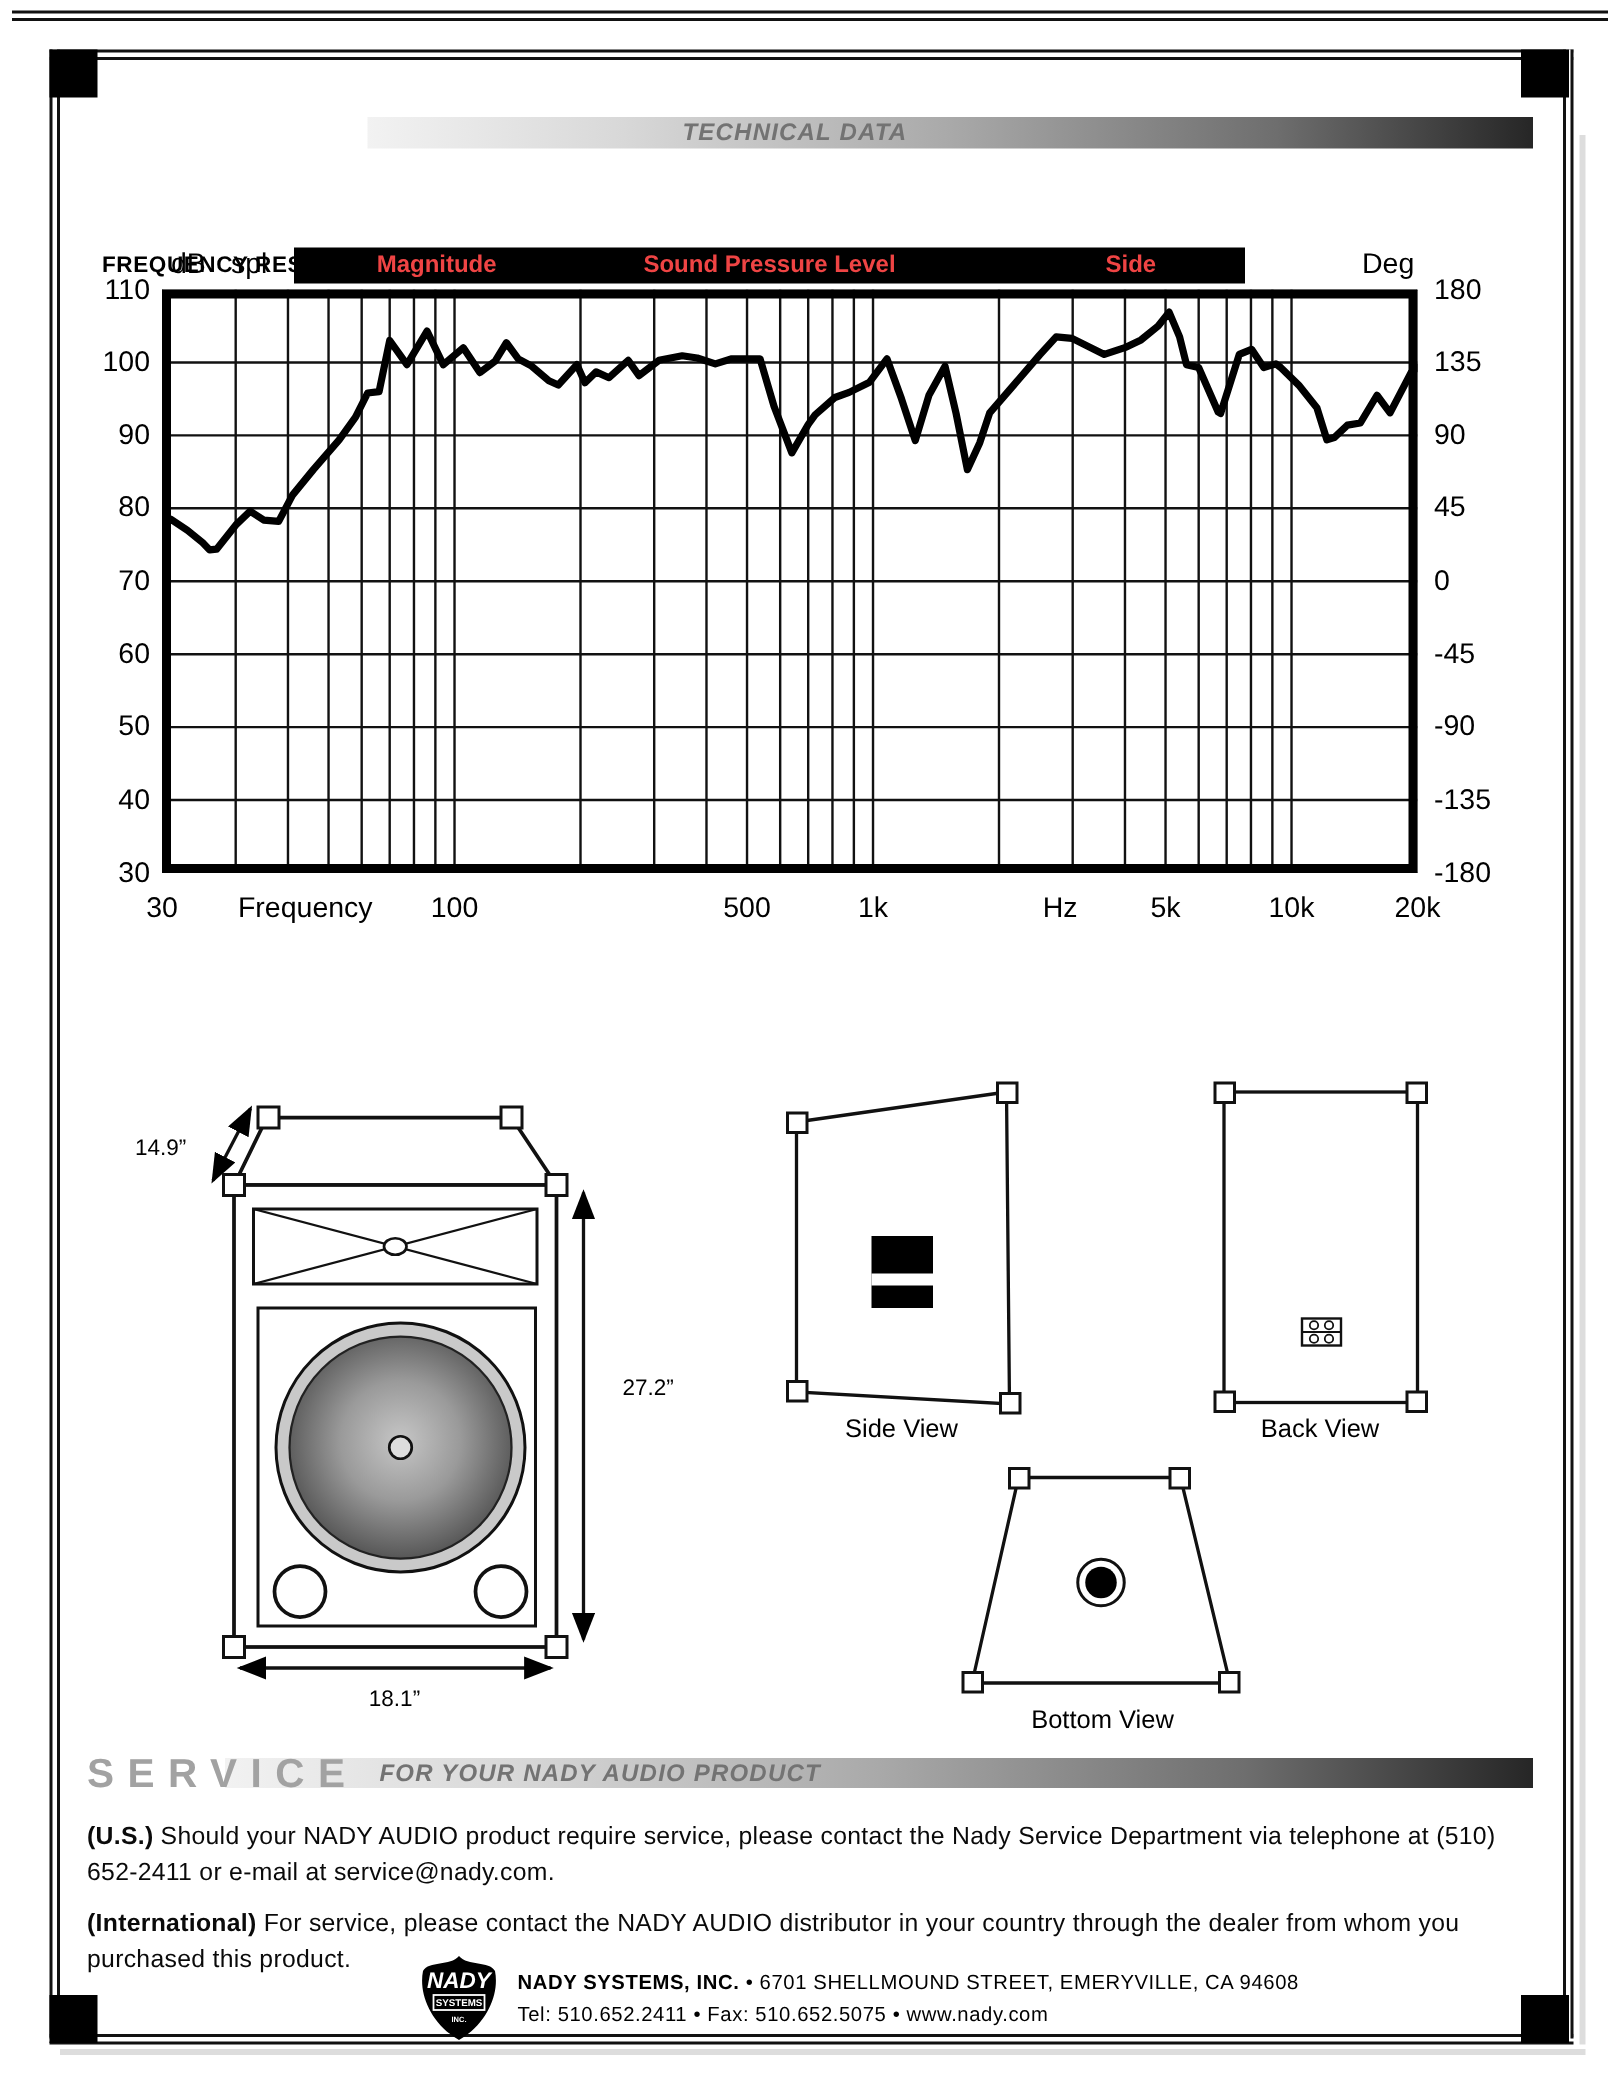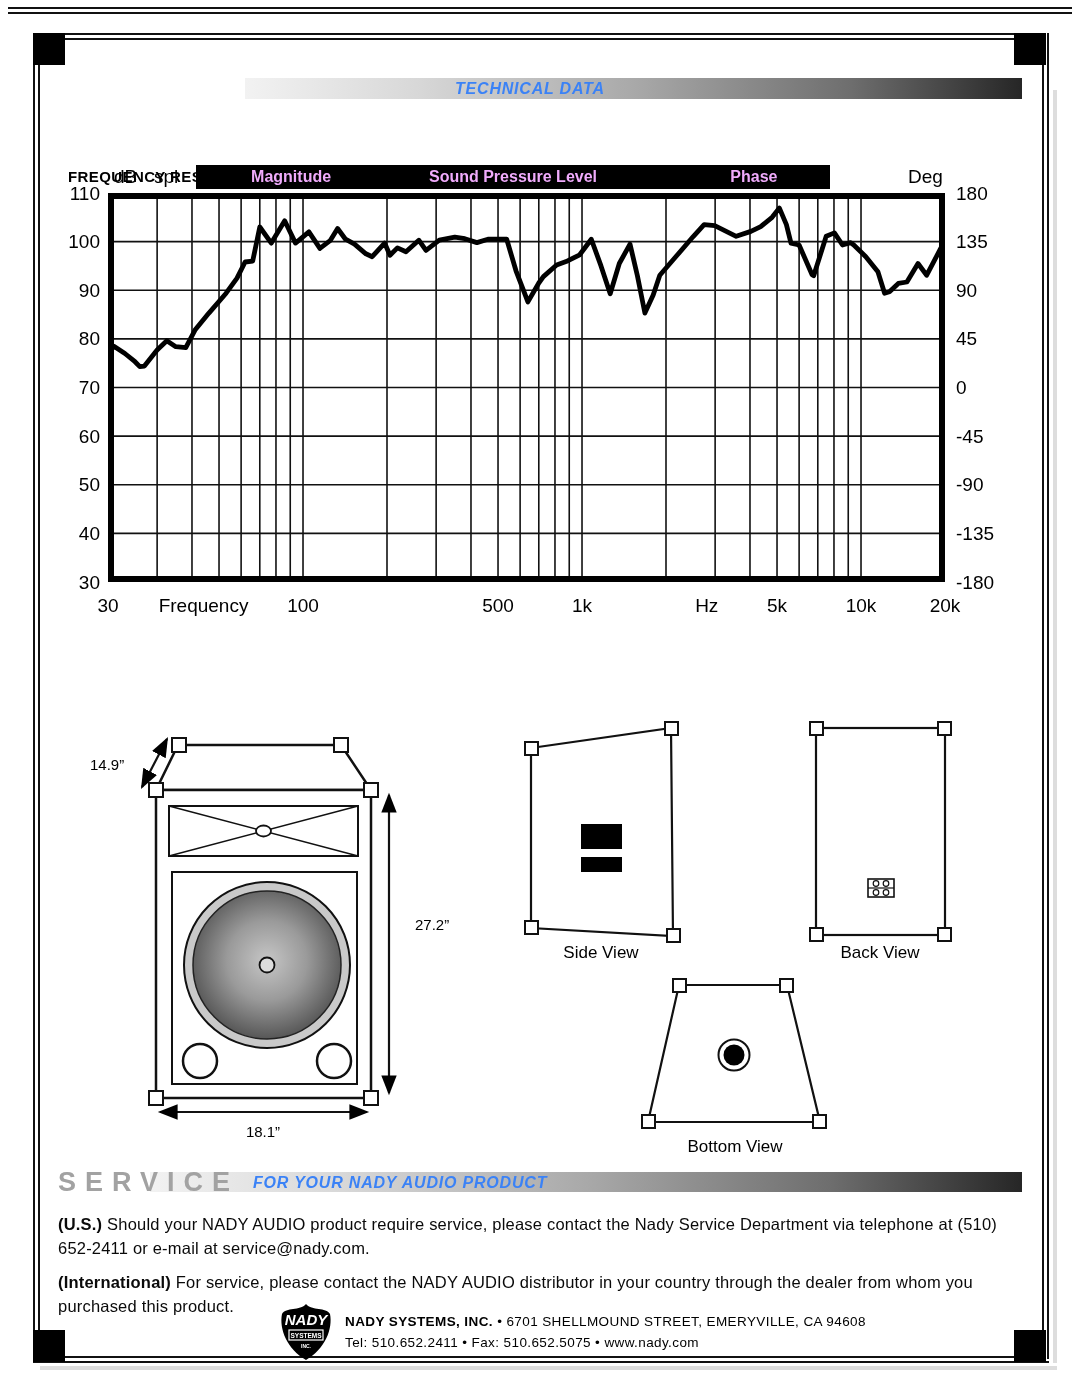--- a/index.html
+++ b/index.html
@@ -6,26 +6,26 @@
   #page{position:relative;width:1080px;height:1397px;background:#fff;overflow:hidden;
         font-family:"Liberation Sans",sans-serif;color:#000;}
   .dline{border-top:2px solid #111;border-bottom:2px solid #111;height:3px;background:#fff;position:absolute;}
   .vline{border-left:2px solid #111;border-right:2px solid #111;width:3px;background:#fff;position:absolute;}
   .csq{position:absolute;width:32px;height:32px;background:#000;}
   .shadow-r{position:absolute;background:#ddd;}
   
   .gbar{position:absolute;height:21px;
         background:linear-gradient(to right,#f2f2f2 0%,#d8d8d8 22%,#a9a9a9 50%,#6e6e6e 78%,#262626 100%);}
   .gtitle{position:absolute;font-size:27px;font-weight:bold;letter-spacing:9px;color:#a2a2a2;white-space:nowrap;}
-  .gbarlabel{position:absolute;font-size:16px;font-weight:bold;font-style:italic;letter-spacing:.8px;color:#3b82f6;white-space:nowrap;}
+  .gbarlabel{position:absolute;font-size:16px;font-weight:bold;font-style:italic;letter-spacing:.8px;color:#737373;white-space:nowrap;}
   #freq-heading{position:absolute;left:68px;top:124px;font-size:15px;font-weight:bold;letter-spacing:.4px;margin-top:44px;}
   
   .unit{position:absolute;font-size:19px;}
   #legend-bar{position:absolute;left:196px;top:165px;width:634px;height:24px;background:#000;}
-  .legend-item{position:absolute;top:3px;transform:translateX(-50%);color:#f0abfc;font-size:16px;font-weight:bold;white-space:nowrap;}
+  .legend-item{position:absolute;top:3px;transform:translateX(-50%);color:#ef4444;font-size:16px;font-weight:bold;white-space:nowrap;}
   
   #chart-area{position:absolute;left:108px;top:193px;}
   #y-left{position:absolute;left:30px;top:193px;width:70px;height:389px;}
   #y-left div{position:absolute;width:100%;text-align:right;font-size:19px;}
   #y-right{position:absolute;left:956px;top:193px;width:70px;height:389px;}
   #y-right div{position:absolute;width:100%;text-align:left;font-size:19px;}
   #x-labels{position:absolute;left:108px;top:595px;width:837px;height:26px;}
   #x-labels div{position:absolute;transform:translateX(-50%);font-size:19px;white-space:nowrap;}
   
   .viewlabel{font-size:17px;fill:#000;}
@@ -57,21 +57,21 @@
   <div class="gbar" style="left:245px;top:78px;width:777px;"></div>
   <div class="gbarlabel" style="left:455px;top:80px;">TECHNICAL DATA</div>
 
   <div id="freq-heading">FREQUENCY RESPONSE</div>
 
   <div class="unit" style="left:114px;top:166px;">dB</div>
   <div class="unit" style="left:154px;top:166px;">spl</div>
   <div id="legend-bar">
     <span class="legend-item" style="left:15%;">Magnitude</span>
     <span class="legend-item" style="left:50%;">Sound Pressure Level</span>
-    <span class="legend-item" style="left:88%;">Phase</span>
+    <span class="legend-item" style="left:88%;">Side</span>
   </div>
   <div class="unit" style="left:908px;top:166px;">Deg</div>
 
   <div id="y-left">
       <div style="top: -10.5px;">110</div>
       <div style="top: 38.125px;">100</div>
       <div style="top: 86.75px;">90</div>
       <div style="top: 135.375px;">80</div>
       <div style="top: 184px;">70</div>
       <div style="top: 232.625px;">60</div>

